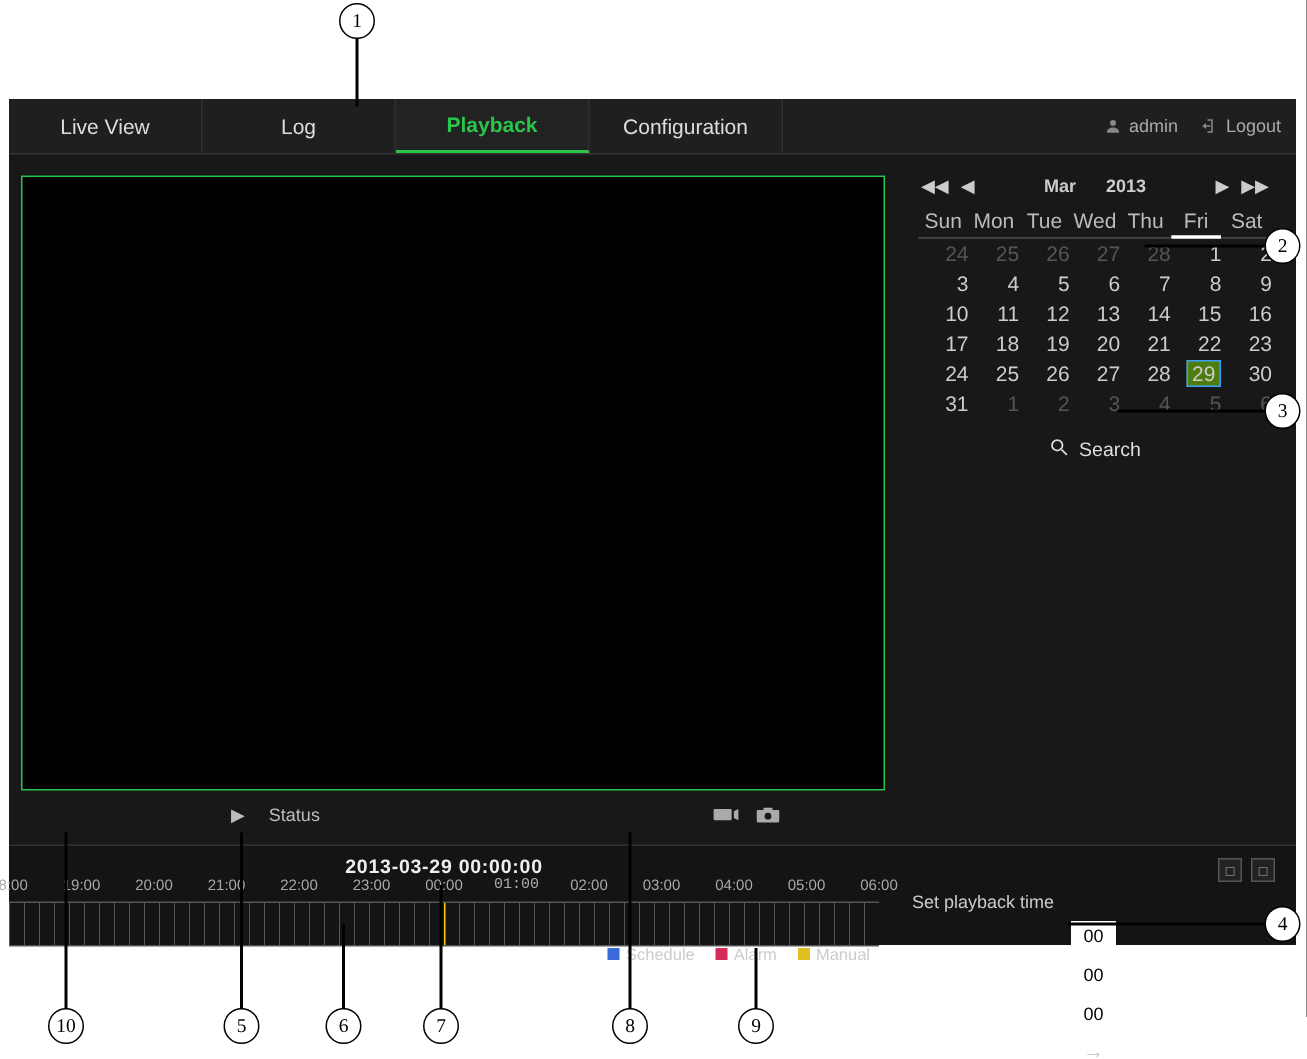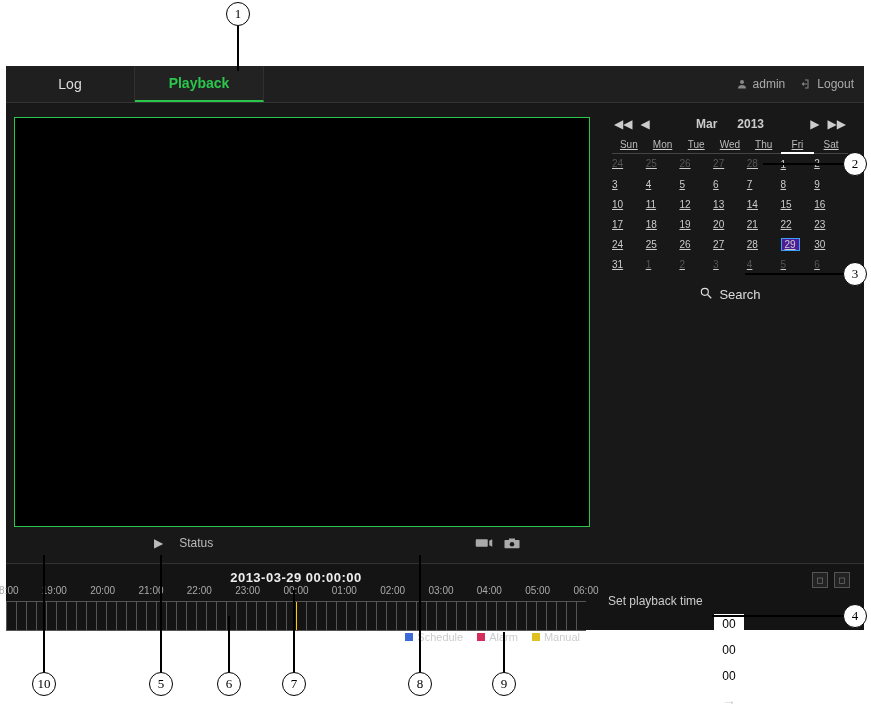--- a/index.html
+++ b/index.html
@@ -89,40 +89,39 @@
     color: #ccc;
     margin-bottom: 6px;
   }
   .cal-nav { display: flex; gap: 4px; }
   .cal-nav span { padding: 0 2px; cursor: pointer; }
   .cal-month { display: flex; gap: 20px; font-weight: bold; }
   .calendar {
     width: 100%;
     border-collapse: collapse;
     table-layout: fixed;
-    font-size: 10px;
+    font-size: 14px;
     color: #ccc;
-    text-decoration: underline;
   }
   .calendar th {
     font-weight: normal;
     color: #bbb;
     padding: 2px 0;
     border-bottom: 1px solid #444;
   }
   .calendar td {
-    text-align: left;
+    text-align: right;
     padding: 2px 0;
     height: 16px;
   }
   .calendar td.dim { color: #555; }
   .calendar td.sel span {
     border: 1px solid #3aa0ff;
     padding: 0 3px;
-    background: #4c1d95;
+    background: #4d7c0f;
   }
   .calendar th.mark {
     border-bottom: 2px solid #fff;
   }
   .search-row {
     margin-top: 12px;
     display: flex;
     align-items: center;
     justify-content: center;
     gap: 6px;
@@ -284,22 +283,24 @@
 
 <div class="callout-num" style="top:672px; left:492px;">9</div>
 <div class="callout-line" style="top:632px; left:503px; width:1.5px; height:41px;"></div>
 
 <div class="callout-num" style="top:672px; left:32px;">10</div>
 <div class="callout-line" style="top:555px; left:43px; width:1.5px; height:118px;"></div>
 
 <div class="app-frame">
 
   <div class="top-nav">
+    <div class="tab">Live View</div>
     <div class="tab">Log</div>
     <div class="tab active">Playback</div>
+    <div class="tab">Configuration</div>
     <div class="nav-spacer"></div>
     <div class="user-area">
       <div class="seg">
         <span class="icon-box">
           <svg viewBox="0 0 24 24" width="12" height="12" fill="#888">
               <circle cx="12" cy="8" r="4"></circle>
               <path d="M4 20c0-4 4-6 8-6s8 2 8 6v1H4z"></path>
             </svg>
         </span>
         <span>admin</span>
@@ -441,21 +442,21 @@
     <div class="timeline-core">
       <div class="time-current">2013-03-29 00:00:00</div>
       <div class="ruler-labels" id="ruler-labels">
           <span style="left: 0%;">18:00</span>
           <span style="left: 8.33333%;">19:00</span>
           <span style="left: 16.6667%;">20:00</span>
           <span style="left: 25%;">21:00</span>
           <span style="left: 33.3333%;">22:00</span>
           <span style="left: 41.6667%;">23:00</span>
           <span style="left: 50%;">00:00</span>
-          <span style="left: 58.3333%;">01:00</span>
+          <span style="left: 58.3333%; font-family: Liberation Mono, monospace;">01:00</span>
           <span style="left: 66.6667%;">02:00</span>
           <span style="left: 75%;">03:00</span>
           <span style="left: 83.3333%;">04:00</span>
           <span style="left: 91.6667%;">05:00</span>
           <span style="left: 100%;">06:00</span>
         </div>
       <div class="ruler">
         <div class="play-cursor" id="play-cursor" style="left: 50%;"></div>
       </div>
       <div class="legend">

